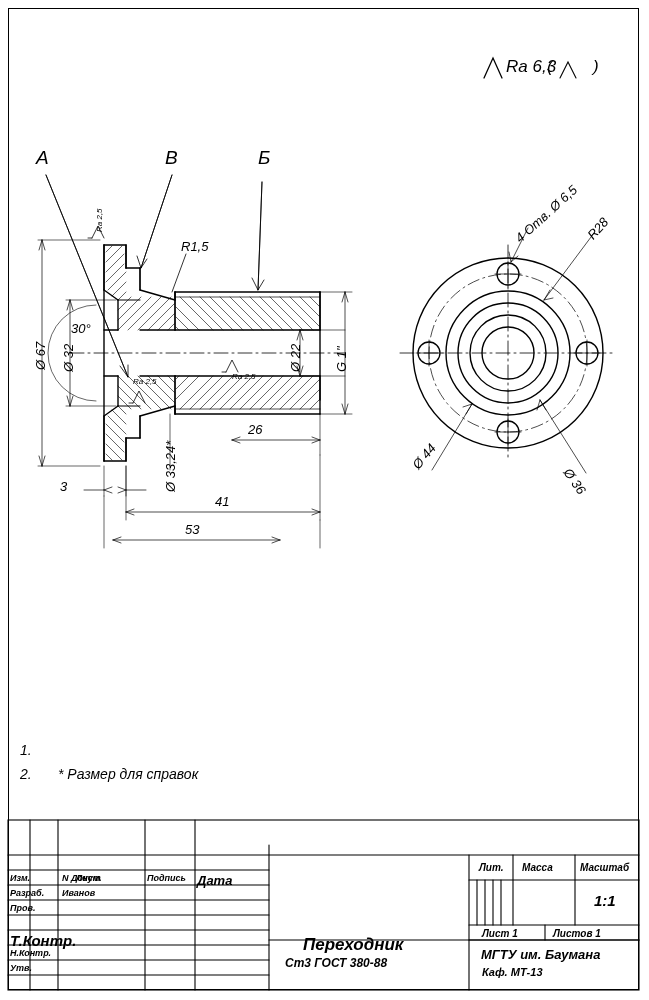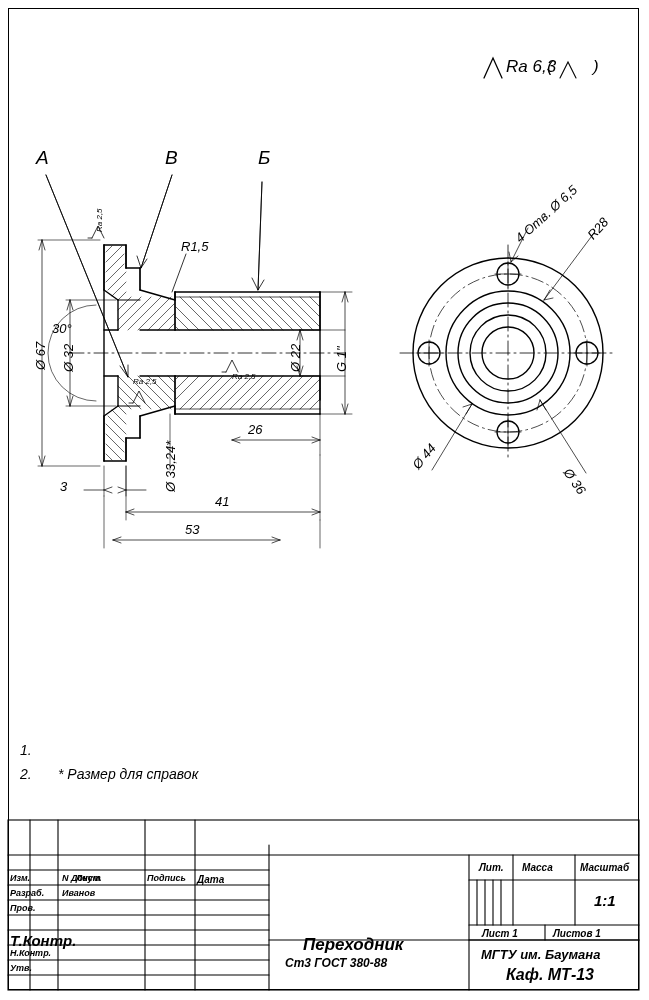--- a/index.html
+++ b/index.html
@@ -371,21 +371,21 @@
   <div class="lbl big" style="left:258px; top:148px;">Б</div>
 
   <div class="lbl ra rot90" style="left:96px; top:232px; transform:rotate(-90deg);">Ra 2,5</div>
   <div class="lbl ra" style="left:133px; top:378px;">Ra 2,5</div>
   <div class="lbl ra" style="left:232px; top:373px;">Ra 2,5</div>
 
   <div class="lbl dim rot90" style="left:34px; top:370px; transform:rotate(-90deg);">Ø 67</div>
 
   <div class="lbl dim rot90" style="left:62px; top:372px; transform:rotate(-90deg);">Ø 32</div>
 
-  <div class="lbl dim" style="left:52px; top:322px;text-align:right;">30°</div>
+  <div class="lbl dim" style="left:71px; top:322px;text-align:right;">30°</div>
 
   <div class="lbl dim" style="left:181px; top:240px;">R1,5</div>
 
   <div class="lbl dim rot90" style="left:289px; top:372px; transform:rotate(-90deg);">Ø 22</div>
 
   <div class="lbl dim rot90" style="left:335px; top:372px; transform:rotate(-90deg);">G 1"</div>
 
   <div class="lbl dim rot90" style="left:164px; top:492px; transform:rotate(-90deg);">Ø 33,24*</div>
 
   <div class="lbl dim" style="left:60px; top:480px;">3</div>
@@ -402,34 +402,34 @@
   <div class="lbl dim" style="left:572px; top:466px; transform-origin:left top; transform:rotate(55deg);">Ø 36</div>
 
   <div class="n-lbl" style="left:20px; top:742px; font-size:14px;">1.</div>
   <div class="n-lbl" style="left:20px; top:766px; font-size:14px;">2.</div>
   <div class="n-lbl" style="left:58px; top:766px; font-size:14px;">* Размер для справок</div>
 
   <div class="tb-cell" style="left:10px; top:874px; font-size:9px;">Изм.</div>
   <div class="tb-cell" style="left:32px; top:874px; font-size:9px;padding-left:44px;">Лист</div>
   <div class="tb-cell" style="left:62px; top:874px; font-size:9px;">N Докум.</div>
   <div class="tb-cell" style="left:147px; top:874px; font-size:9px;">Подпись</div>
-  <div class="tb-cell" style="left:197px; top:874px; font-size:10px;">Дата</div>
+  <div class="tb-cell" style="left:197px; top:874px; font-size:13px;">Дата</div>
 
   <div class="tb-cell" style="left:10px; top:889px; font-size:9px;">Разраб.</div>
   <div class="tb-cell" style="left:62px; top:889px; font-size:9px;">Иванов</div>
   <div class="tb-cell" style="left:10px; top:904px; font-size:9px;">Пров.</div>
   <div class="tb-cell" style="left:10px; top:933px; font-size:15px;">Т.Контр.</div>
   <div class="tb-cell" style="left:10px; top:949px; font-size:9px;">Н.Контр.</div>
   <div class="tb-cell" style="left:10px; top:964px; font-size:9px;">Утв.</div>
 
   <div class="tb-cell" style="left:303px; top:920px; font-size:17px;margin-top:16px;">Переходник</div>
   <div class="tb-cell" style="left:285px; top:957px; font-size:12px;">Ст3 ГОСТ 380-88</div>
 
   <div class="tb-cell" style="left:479px; top:862px; font-size:10px;">Лит.</div>
   <div class="tb-cell" style="left:522px; top:862px; font-size:10px;">Масса</div>
   <div class="tb-cell" style="left:580px; top:862px; font-size:10px;">Масштаб</div>
   <div class="tb-cell" style="left:594px; top:893px; font-size:15px;">1:1</div>
   <div class="tb-cell" style="left:482px; top:928px; font-size:10px;">Лист 1</div>
   <div class="tb-cell" style="left:553px; top:928px; font-size:10px;">Листов 1</div>
   <div class="tb-cell" style="left:481px; top:948px; font-size:13px;">МГТУ им. Баумана</div>
-  <div class="tb-cell" style="left:506px; top:966px; font-size:16px;">Каф. МТ-13</div>
+  <div class="tb-cell" style="left:482px; top:966px; font-size:11px;">Каф. МТ-13</div>
 
 </div>
 
 </body></html>

